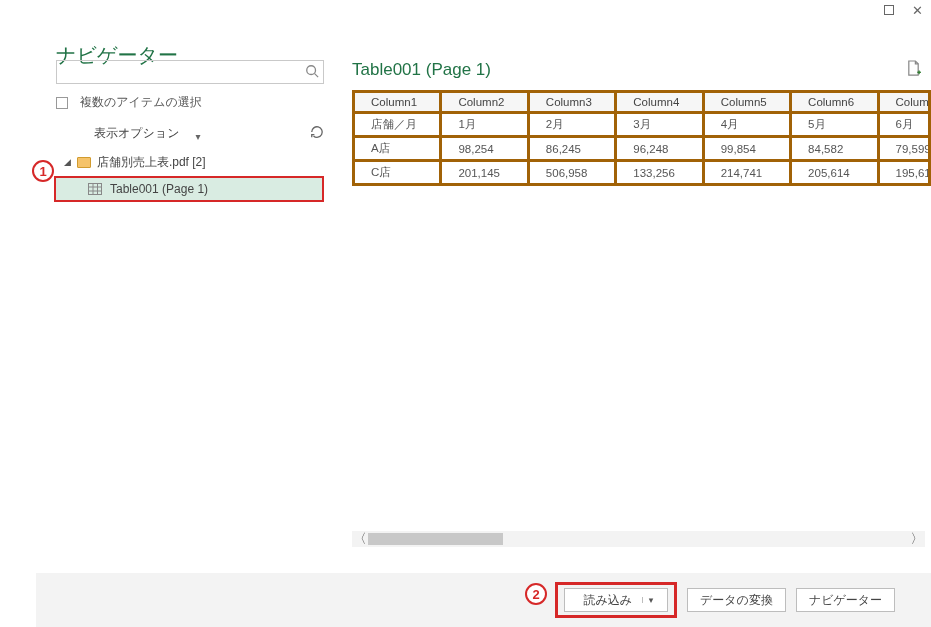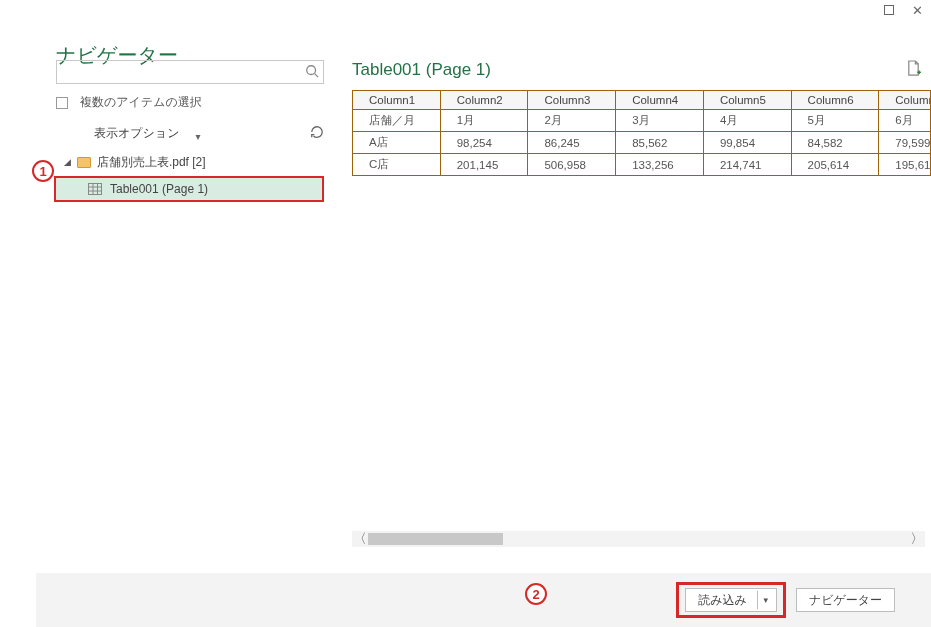--- a/index.html
+++ b/index.html
@@ -35,33 +35,33 @@
     .callout { position:absolute; width:22px; height:22px; border:2px solid #d62828; border-radius:50%; color:#d62828; font-size:13px; display:flex; align-items:center; justify-content:center; background:#fff; font-weight:bold;}
     
     .rightpane { position:absolute; left:352px; top:60px; right:0; bottom:70px; padding-right:0;}
     .rhead { display:flex; align-items:center; justify-content:space-between; padding-right:10px;}
     .rtitle { color:#217346; font-size:17px; font-weight:normal;}
     .addpg-icon svg { width:15px; height:17px; stroke:#888; fill:none; stroke-width:1.3;}
     .addpg-icon .plus { stroke:#2a7a2a;}
     
     .tbl-wrap { margin-top:10px; margin-right:0;}
     table { border-collapse:collapse; width:100%; table-layout:fixed;}
-    th,td { border:1px solid #a16207; padding:3px 16px; text-align:left; font-weight:normal; font-size:11.5px; white-space:nowrap; overflow:hidden;margin-top:48px;}
+    th,td { border:3px solid #a16207; padding:3px 16px; text-align:left; font-weight:normal; font-size:11.5px; white-space:nowrap; overflow:hidden;margin-top:48px;}
     th { background:#f6f6f6; color:#444;}
     td { color:#555;}
     .col0{width:68px;} .col1{width:68px;} .col2{width:68px;} .col3{width:68px;} .col4{width:68px;} .col5{width:68px;} .col6{width:40px;}
     
     .hscroll { position:absolute; left:352px; right:6px; bottom:80px; height:16px; background:#f3f3f3; display:flex; align-items:center;}
     .hscroll .arrow { width:16px; text-align:center; color:#555; font-size:13px;}
     .hscroll .track { flex:1; position:relative; height:14px; background:#f3f3f3;}
     .hscroll .thumb { position:absolute; left:0; top:1px; height:12px; width:135px; background:#c8c8c8;}
     
     .footer { position:absolute; left:36px; right:0; bottom:0; height:54px; background:#f3f3f3; display:flex; align-items:center; justify-content:flex-end; padding-right:36px; gap:10px;}
     .btn { background:#fff; border:1px solid #bdbdbd; height:24px; padding:0 12px; display:inline-flex; align-items:center; font-size:12px; color:#444;}
-    .btn.split { padding:2px;}
+    .btn.split { padding:8px;}
     .btn.split .lbl { padding:0 10px; border-right:1px solid #bdbdbd; height:100%; display:inline-flex; align-items:center;}
     .btn.split .dd { width:16px; display:inline-flex; align-items:center; justify-content:center; font-size:9px; color:#555;}
     .load-wrap { border:3px solid #d62828; padding:3px 6px;}
   </style>
 </head>
 <body>
 
 <div class="winctrl">
   <span><span class="sq"></span></span>
   <span>✕</span>
@@ -163,21 +163,21 @@
             <td>2月</td>
             <td>3月</td>
             <td>4月</td>
             <td>5月</td>
             <td>6月</td>
           </tr>
           <tr>
             <td>A店</td>
             <td>98,254</td>
             <td>86,245</td>
-            <td>85,562</td>
+            <td>96,248</td>
             <td>99,854</td>
             <td>84,582</td>
             <td>79,599</td>
           </tr>
           <tr>
             <td>C店</td>
             <td>201,145</td>
             <td>506,958</td>
             <td>133,256</td>
             <td>214,741</td>
@@ -198,19 +198,22 @@
 </div>
 
 <div class="footer">
   <div class="load-wrap">
     <div class="btn split">
       <span class="lbl">読み込み</span>
       <span class="dd">▾</span>
     </div>
   </div>
   <div class="btn">
+    <span>データの変換</span>
+  </div>
+  <div class="btn">
     <span>ナビゲーター</span>
   </div>
 </div>
 
 <div class="callout" style="left:525px; top:583px;">
   <span>2</span>
 </div>
 
 </body></html>

